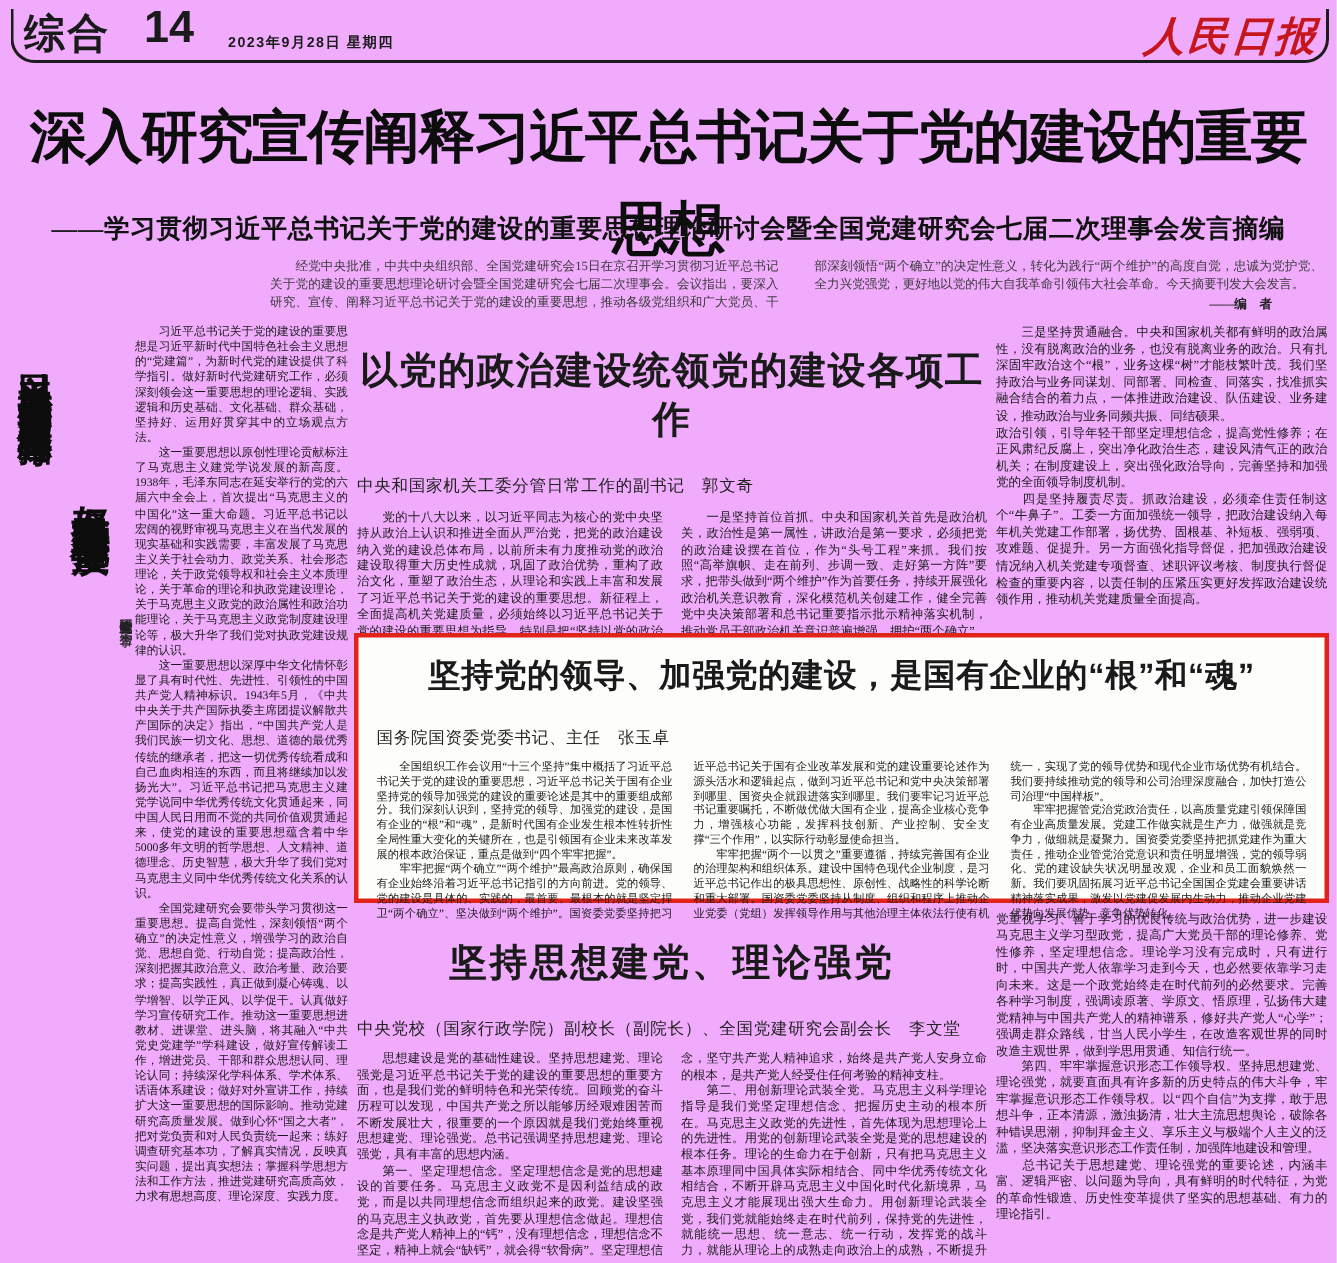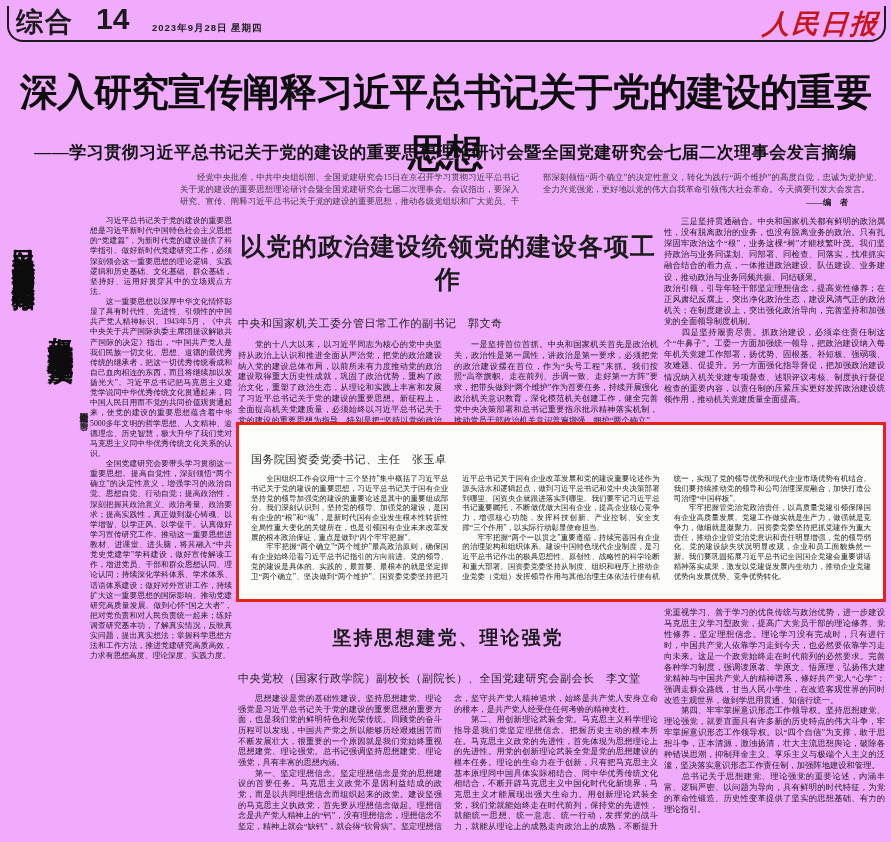--- a/index.html
+++ b/index.html
@@ -71,21 +71,21 @@
   .a1-right{position:absolute;left:664px;top:216px;width:221px;height:202px;font-size:8.3px;line-height:1.34;overflow:hidden;}
   
   .soe{
     position:absolute;left:236px;top:422px;width:650px;height:180px;box-sizing:border-box;
     border:3px solid var(--accent-red);background:#fdfdfb;padding:7px 12px 6px;
   }
   .soe-title{margin:3px 0 5px;text-align:center;font-family:"Liberation Sans",sans-serif;font-weight:900;font-size:21.5px;letter-spacing:0.5px;}
   .soe-body{margin-top:7px;column-count:3;column-gap:14px;column-fill:auto;height:110px;font-size:7.5px;line-height:1.3;overflow:hidden;}
   
   .a3{position:absolute;left:238px;top:621px;width:420px;}
-  .a3-title{margin:4px 0 7px;text-align:center;font-family:"Liberation Sans",sans-serif;font-weight:900;font-size:19px;letter-spacing:2px;}
+  .a3-title{margin:4px 0 7px;text-align:center;font-family:"Liberation Sans",sans-serif;font-weight:900;font-size:25px;letter-spacing:2px;}
   .a3-body{margin-top:8px;column-count:2;column-gap:12px;column-fill:auto;height:150px;font-size:8.2px;line-height:1.3;overflow:hidden;}
   .a3-right{position:absolute;left:664px;top:608px;width:221px;height:230px;font-size:8.3px;line-height:1.32;overflow:hidden;}
 </style>
 </head>
 <body>
 
 <div class="page">
 
   <div class="header-rule"></div>
   <span class="section">综合</span>
@@ -101,40 +101,42 @@
         <p class="para">　　经党中央批准，中共中央组织部、全国党建研究会15日在京召开学习贯彻习近平总书记关于党的建设的重要思想理论研讨会暨全国党建研究会七届二次理事会。会议指出，要深入研究、宣传、阐释习近平总书记关于党的建设的重要思想，推动各级党组织和广大党员、干部深刻领悟“两个确立”的决定性意义，转化为践行“两个维护”的高度自觉，忠诚为党护党、全力兴党强党，更好地以党的伟大自我革命引领伟大社会革命。今天摘要刊发大会发言。</p>
       </div>
     <div class="editor-sign">——编　者</div>
   </div>
 
   <div class="v-kicker">以习近平总书记关于党的建设的重要思想为指导</div>
   <div class="v-title">努力提高党建研究工作质量</div>
   <div class="v-byline">全国党建研究会会长　李智勇</div>
   <div class="left-col body">
       <p class="para">　　习近平总书记关于党的建设的重要思想是习近平新时代中国特色社会主义思想的“党建篇”，为新时代党的建设提供了科学指引。做好新时代党建研究工作，必须深刻领会这一重要思想的理论逻辑、实践逻辑和历史基础、文化基础、群众基础，坚持好、运用好贯穿其中的立场观点方法。</p>
+      <p class="para">　　这一重要思想以原创性理论贡献标注了马克思主义建党学说发展的新高度。1938年，毛泽东同志在延安举行的党的六届六中全会上，首次提出“马克思主义的中国化”这一重大命题。习近平总书记以宏阔的视野审视马克思主义在当代发展的现实基础和实践需要，丰富发展了马克思主义关于社会动力、政党关系、社会形态理论，关于政党领导权和社会主义本质理论，关于革命的理论和执政党建设理论，关于马克思主义政党的政治属性和政治功能理论，关于马克思主义政党制度建设理论等，极大升华了我们党对执政党建设规律的认识。</p>
       <p class="para">　　这一重要思想以深厚中华文化情怀彰显了具有时代性、先进性、引领性的中国共产党人精神标识。1943年5月，《中共中央关于共产国际执委主席团提议解散共产国际的决定》指出，“中国共产党人是我们民族一切文化、思想、道德的最优秀传统的继承者，把这一切优秀传统看成和自己血肉相连的东西，而且将继续加以发扬光大”。习近平总书记把马克思主义建党学说同中华优秀传统文化贯通起来，同中国人民日用而不觉的共同价值观贯通起来，使党的建设的重要思想蕴含着中华5000多年文明的哲学思想、人文精神、道德理念、历史智慧，极大升华了我们党对马克思主义同中华优秀传统文化关系的认识。</p>
       <p class="para">　　全国党建研究会要带头学习贯彻这一重要思想。提高自觉性，深刻领悟“两个确立”的决定性意义，增强学习的政治自觉、思想自觉、行动自觉；提高政治性，深刻把握其政治意义、政治考量、政治要求；提高实践性，真正做到凝心铸魂、以学增智、以学正风、以学促干。认真做好学习宣传研究工作。推动这一重要思想进教材、进课堂、进头脑，将其融入“中共党史党建学”学科建设，做好宣传解读工作，增进党员、干部和群众思想认同、理论认同；持续深化学科体系、学术体系、话语体系建设；做好对外宣讲工作，持续扩大这一重要思想的国际影响。推动党建研究高质量发展。做到心怀“国之大者”，把对党负责和对人民负责统一起来；练好调查研究基本功，了解真实情况，反映真实问题，提出真实想法；掌握科学思想方法和工作方法，推进党建研究高质高效，力求有思想高度、理论深度、实践力度。</p>
     </div>
 
   <div class="a1">
     <h2 class="a1-title">以党的政治建设统领党的建设各项工作</h2>
     <div class="byline">中央和国家机关工委分管日常工作的副书记　郭文奇</div>
     <div class="a1-body body">
         <p class="para">　　党的十八大以来，以习近平同志为核心的党中央坚持从政治上认识和推进全面从严治党，把党的政治建设纳入党的建设总体布局，以前所未有力度推动党的政治建设取得重大历史性成就，巩固了政治优势，重构了政治文化，重塑了政治生态，从理论和实践上丰富和发展了习近平总书记关于党的建设的重要思想。新征程上，全面提高机关党建质量，必须始终以习近平总书记关于党的建设的重要思想为指导，特别是把“坚持以党的政治建设统领党的建设各项工作”要求进一步领会深、把握准、落到位。</p>
         <p class="para">　　一是坚持首位首抓。中央和国家机关首先是政治机关，政治性是第一属性，讲政治是第一要求，必须把党的政治建设摆在首位，作为“头号工程”来抓。我们按照“高举旗帜、走在前列、步调一致、走好第一方阵”要求，把带头做到“两个维护”作为首要任务，持续开展强化政治机关意识教育，深化模范机关创建工作，健全完善党中央决策部署和总书记重要指示批示精神落实机制，推动党员干部政治机关意识普遍增强，拥护“两个确立”、践行“两个维护”自觉性和坚定性不断提高。</p>
         <p class="para">　　二是坚持抓纲带目。党的政治建设是党的根本性建设，是党的建设的“根”和“魂”。我们注重发挥政治建设的“指南针”和“火车头”作用，在思想建设上，突出坚定政治信仰，坚持不懈用习近平新时代中国特色社会主义思想凝心铸魂；在基层党组织建设上，突出增强政治功能，锻造坚强有力的基层党组织；在年轻干部教育培养上，突出加强</p>
       </div>
   </div>
   <div class="a1-right body">
       <p class="para">　　三是坚持贯通融合。中央和国家机关都有鲜明的政治属性，没有脱离政治的业务，也没有脱离业务的政治。只有扎深固牢政治这个“根”，业务这棵“树”才能枝繁叶茂。我们坚持政治与业务同谋划、同部署、同检查、同落实，找准抓实融合结合的着力点，一体推进政治建设、队伍建设、业务建设，推动政治与业务同频共振、同结硕果。</p>
       <p class="para">政治引领，引导年轻干部坚定理想信念，提高党性修养；在正风肃纪反腐上，突出净化政治生态，建设风清气正的政治机关；在制度建设上，突出强化政治导向，完善坚持和加强党的全面领导制度机制。</p>
       <p class="para">　　四是坚持履责尽责。抓政治建设，必须牵住责任制这个“牛鼻子”。工委一方面加强统一领导，把政治建设纳入每年机关党建工作部署，扬优势、固根基、补短板、强弱项、攻难题、促提升。另一方面强化指导督促，把加强政治建设情况纳入机关党建专项督查、述职评议考核、制度执行督促检查的重要内容，以责任制的压紧压实更好发挥政治建设统领作用，推动机关党建质量全面提高。</p>
     </div>
 
   <div class="soe">
+    <h2 class="soe-title">坚持党的领导、加强党的建设，是国有企业的“根”和“魂”</h2>
     <div class="byline">国务院国资委党委书记、主任　张玉卓</div>
     <div class="soe-body body">
         <p class="para">　　全国组织工作会议用“十三个坚持”集中概括了习近平总书记关于党的建设的重要思想，习近平总书记关于国有企业坚持党的领导加强党的建设的重要论述是其中的重要组成部分。我们深刻认识到，坚持党的领导、加强党的建设，是国有企业的“根”和“魂”，是新时代国有企业发生根本性转折性全局性重大变化的关键所在，也是引领国有企业未来改革发展的根本政治保证，重点是做到“四个牢牢把握”。</p>
         <p class="para">　　牢牢把握“两个确立”“两个维护”最高政治原则，确保国有企业始终沿着习近平总书记指引的方向前进。党的领导、党的建设是具体的、实践的，最首要、最根本的就是坚定捍卫“两个确立”、坚决做到“两个维护”。国资委党委坚持把习近平总书记关于国有企业改革发展和党的建设重要论述作为源头活水和逻辑起点，做到习近平总书记和党中央决策部署到哪里、国资央企就跟进落实到哪里。我们要牢记习近平总书记重要嘱托，不断做优做大国有企业，提高企业核心竞争力，增强核心功能，发挥科技创新、产业控制、安全支撑“三个作用”，以实际行动彰显使命担当。</p>
         <p class="para">　　牢牢把握“两个一以贯之”重要遵循，持续完善国有企业的治理架构和组织体系。建设中国特色现代企业制度，是习近平总书记作出的极具思想性、原创性、战略性的科学论断和重大部署。国资委党委坚持从制度、组织和程序上推动企业党委（党组）发挥领导作用与其他治理主体依法行使有机统一，实现了党的领导优势和现代企业市场优势有机结合。我们要持续推动党的领导和公司治理深度融合，加快打造公司治理“中国样板”。</p>
         <p class="para">　　牢牢把握管党治党政治责任，以高质量党建引领保障国有企业高质量发展。党建工作做实就是生产力，做强就是竞争力，做细就是凝聚力。国资委党委坚持把抓党建作为重大责任，推动企业管党治党意识和责任明显增强，党的领导弱化、党的建设缺失状况明显改观，企业和员工面貌焕然一新。我们要巩固拓展习近平总书记全国国企党建会重要讲话精神落实成果，激发以党建促发展内生动力，推动企业党建优势向发展优势、竞争优势转化。</p>
       </div>
   </div>
 
   <div class="a3">

